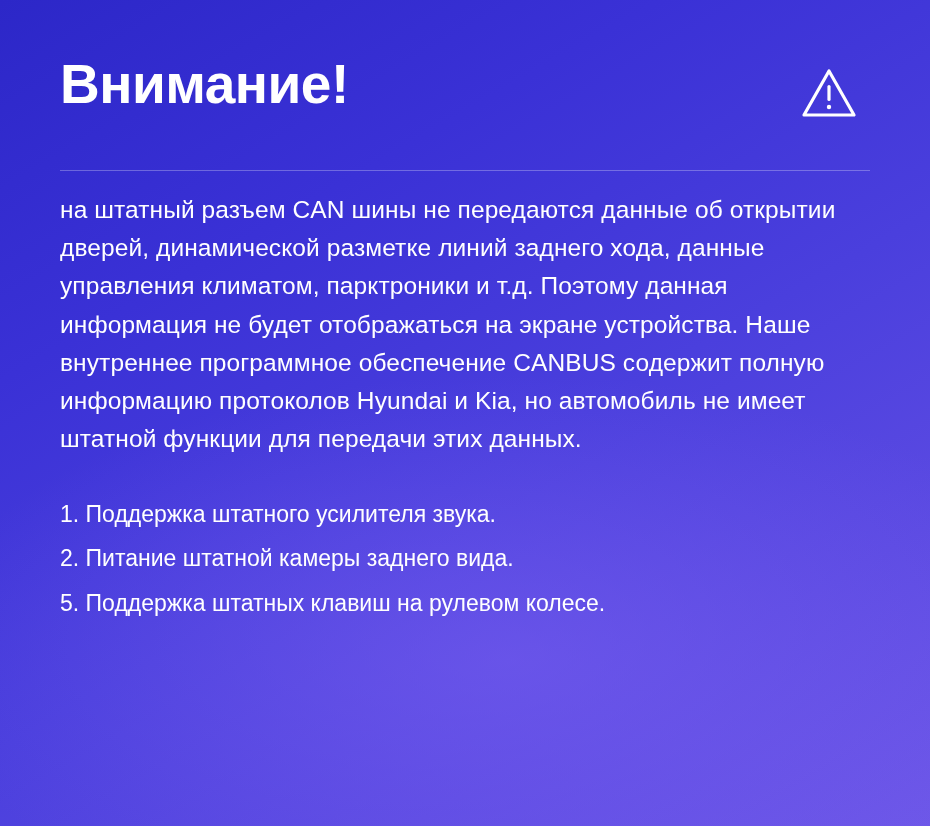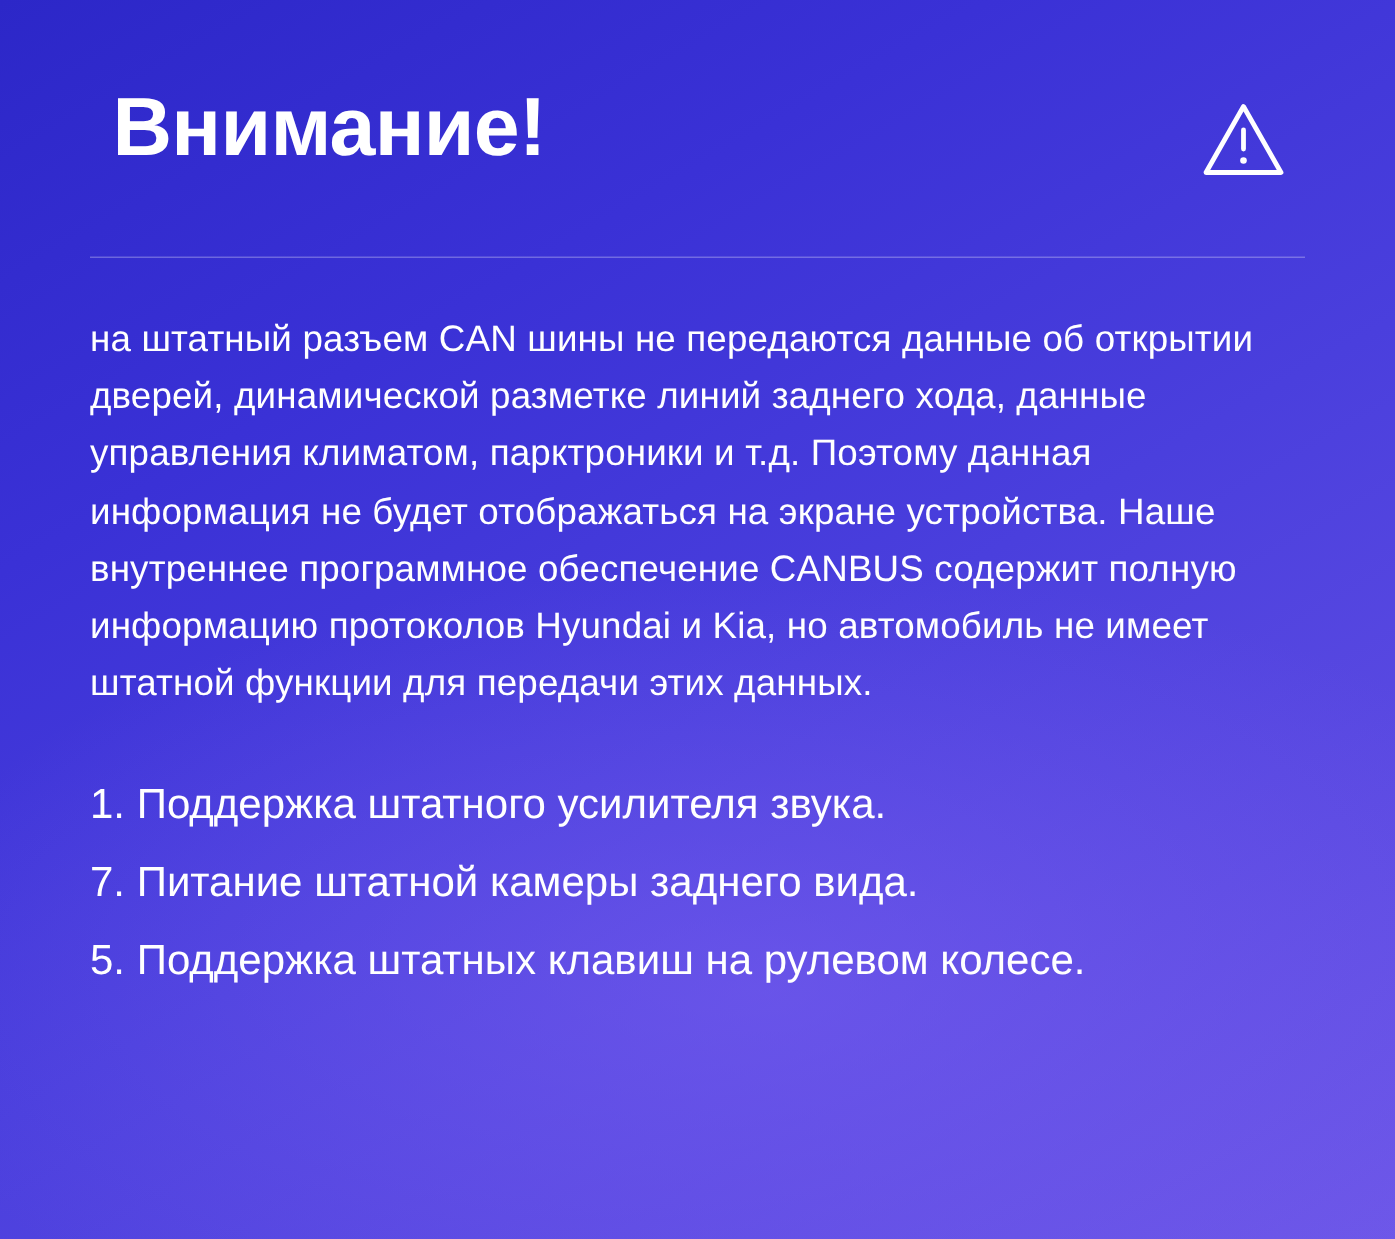--- a/index.html
+++ b/index.html
@@ -32,63 +32,62 @@
   }
   .inner {
     position: relative;
     z-index: 2;
     padding: 52px 60px 0 60px;
   }
   .header-row {
     display: flex;
     align-items: flex-start;
     justify-content: space-between;
-    margin-left: 15px;
   }
   .title {
     font-size: 55px;
     font-weight: bold;
     color: #ffffff;
     letter-spacing: -0.5px;
     line-height: 1.05;
     margin: 0;
     padding-top: 4px;
   }
   .warning-icon {
     margin-top: 14px;
     margin-right: 12px;
   }
   .divider {
     margin-top: 46px;
     height: 1px;
     background: rgba(255,255,255,0.28);
   }
   .body-block {
-    margin-top: 36px;
+    margin-top: 20px;
   }
   .body-par {
     font-size: 24.5px;
     line-height: 1.56;
     color: #ffffff;
     font-weight: 500;
     margin: 0;
     letter-spacing: 0.1px;
   }
   .features {
     margin-top: 38px;
   }
   .features-title {
     font-size: 23px;
     line-height: 1.5;
     color: #ffffff;
     font-weight: 500;
     margin: 0 0 10px 0;
   }
   .feature-item {
-    font-size: 28px;
+    font-size: 23px;
     line-height: 1.55;
     color: #ffffff;
     font-weight: 500;
     margin: 0 0 9px 0;
   }
 </style>
 </head>
 <body>
 
 <div class="poster">
@@ -106,18 +105,18 @@
     </div>
 
     <div class="divider"></div>
 
     <div class="body-block">
       <p class="body-par">на штатный разъем CAN шины не передаются данные об открытии дверей, динамической разметке линий заднего хода, данные управления климатом, парктроники и т.д. Поэтому данная информация не будет отображаться на экране устройства. Наше внутреннее программное обеспечение CANBUS содержит полную информацию протоколов Hyundai и Kia, но автомобиль не имеет штатной функции для передачи этих данных.</p>
     </div>
 
     <div class="features">
       <p class="feature-item">1. Поддержка штатного усилителя звука.</p>
-      <p class="feature-item">7. Питание штатной камеры заднего вида.</p>
+      <p class="feature-item">2. Питание штатной камеры заднего вида.</p>
       <p class="feature-item">5. Поддержка штатных клавиш на рулевом колесе.</p>
     </div>
 
   </div>
 </div>
 
 </body></html>

